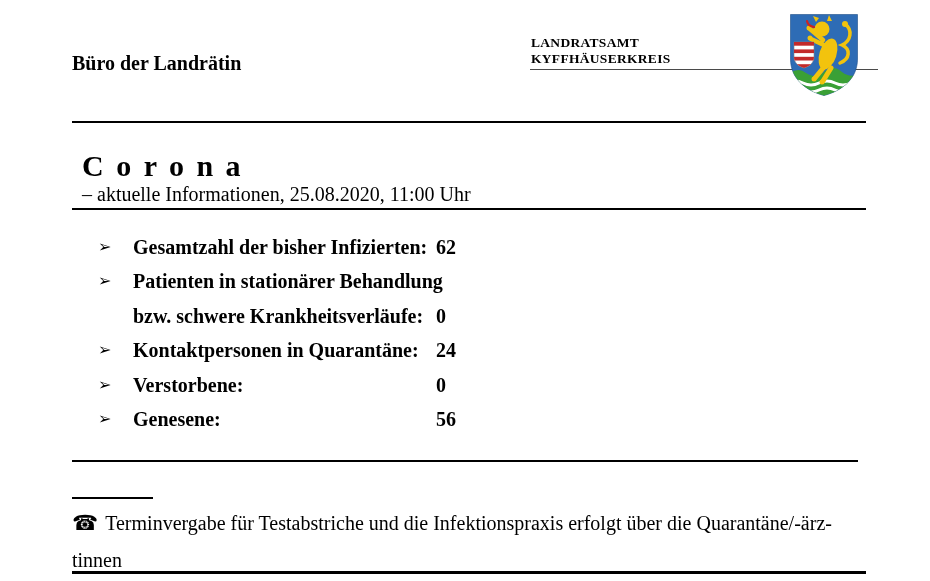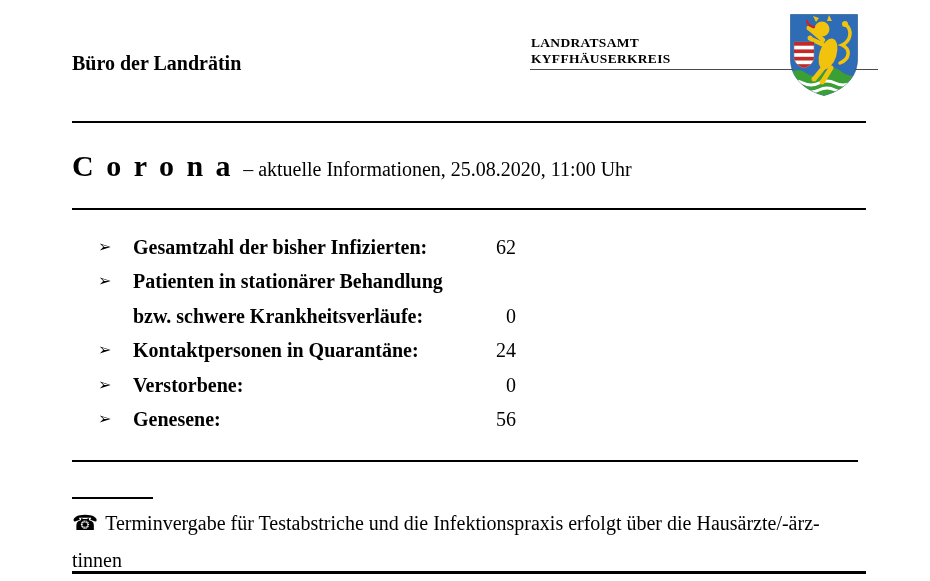--- a/index.html
+++ b/index.html
@@ -33,38 +33,38 @@
   
   .rule { position:absolute; left:72px; background:var(--rule-black); }
   .rule-1 { top:121px; width:794px; height:2px; }
   .rule-2 { top:208px; width:794px; height:2px; }
   .rule-3 { top:460px; width:786px; height:2px; }
   .rule-short { top:497px; width:81px; height:2px; }
   .rule-bottom { top:571px; width:794px; height:3px; }
   
   .title-row {
     position:absolute; left:72px; top:149px;
-    display:flex; align-items:baseline; white-space:nowrap;
+    display:flex; align-items:baseline; white-space:nowrap;flex-direction:column;
   }
   .corona { font-size:30px; font-weight:bold; letter-spacing:2.5px; }
   .subtitle { font-size:20px; margin-left:10px; }
   
   .stats { position:absolute; left:72px; top:236px; width:470px; }
   .stat-row { position:relative; height:34.4px; }
   .bullet {
     position:absolute; left:26px; top:2px;
     font-family:"DejaVu Sans", sans-serif; font-size:16px; line-height:18px;
   }
   .stat-label {
     position:absolute; left:61px; top:0;
     font-size:20px; font-weight:bold; white-space:nowrap;text-align:center;
   }
   .stat-value {
-    position:absolute; left:364px; top:0; width:80px; text-align:right;
-    font-size:20px; font-weight:normal; white-space:nowrap;
+    position:absolute; left:364px; top:0; width:80px; text-align:left;
+    font-size:20px; font-weight:bold; white-space:nowrap;
   }
   
   .notice {
     position:absolute; left:72px; top:505px; margin:0;
     font-size:20px; line-height:37px; white-space:nowrap;
   }
   .phone {
     font-family:"DejaVu Sans", sans-serif; font-size:21px; margin-right:7px;
   }
   .seg.bold { font-weight:normal; }
@@ -163,18 +163,18 @@
       <span class="bullet">➢</span>
       <span class="stat-label">Genesene:</span>
       <span class="stat-value">56</span>
     </div>
     </div>
 
   <div class="rule rule-3"></div>
   <div class="rule rule-short"></div>
 
   <p class="notice">
-    <span class="phone">☎</span><span id="notice-text"><span class="seg bold">Terminvergabe für Testabstriche</span><span class="seg"> und </span><span class="seg bold">die Infektionspraxis</span><span class="seg"> erfolgt über die </span><span class="seg bold">Hausärzte/-ärz-</span><br><span class="seg bold">tinnen</span></span>
+    <span class="phone">☎</span><span id="notice-text"><span class="seg bold">Terminvergabe für Testabstriche</span><span class="seg"> und </span><span class="seg bold">die Infektionspraxis</span><span class="seg"> erfolgt über die </span><span class="seg bold">Quarantäne/-ärz-</span><br><span class="seg bold">tinnen</span></span>
   </p>
 
   <div class="rule rule-bottom"></div>
 
 </div>
 
 </body></html>

